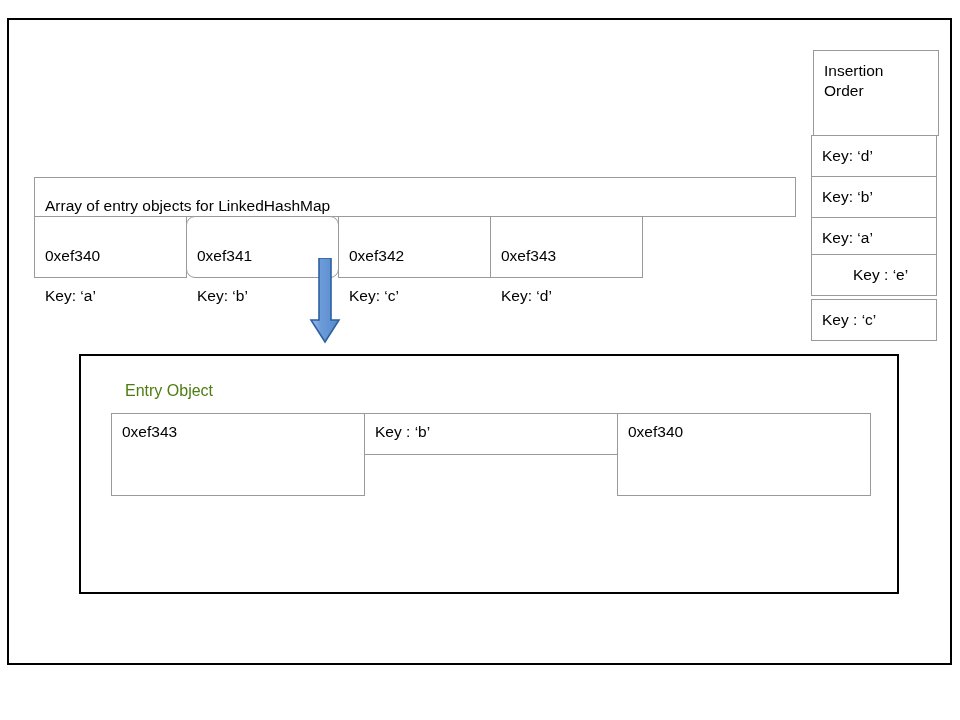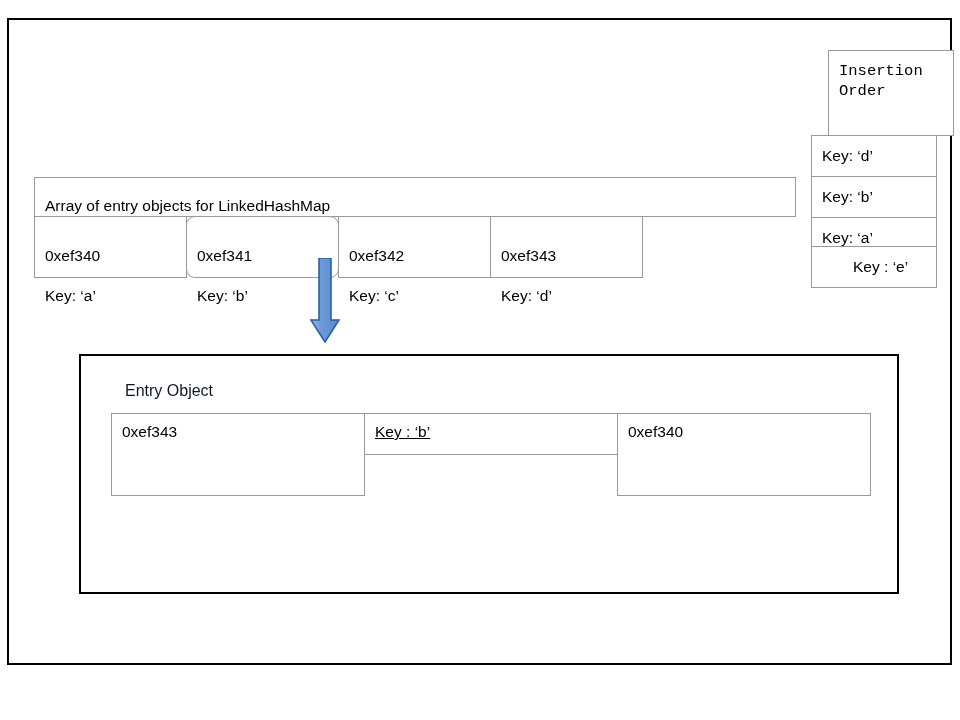--- a/index.html
+++ b/index.html
@@ -81,54 +81,53 @@
     height: 240px;
     border: 2px solid #000000;
     box-sizing: border-box;
     background: #ffffff;
   }
   #entry-object-label {
     position: absolute;
     left: 44px;
     top: 26px;
     font-size: 16px;
-    color: #0f172a;
+    color: #4d7c0f;
   }
   #entry-table {
     position: absolute;
     left: 30px;
     top: 57px;
     width: 760px;
     height: 83px;
   }
   #entry-addr-left {
     left: 0; top: 0; width: 254px; height: 83px;
   }
   #entry-key-cell {
-    left: 253px; top: 0; width: 298px; height: 42px; text-decoration: underline;
+    left: 253px; top: 0; width: 298px; height: 42px;
   }
   #entry-value-cell {
     left: 253px; top: 41px; width: 254px; height: 42px;
   }
   #entry-addr-right {
     left: 506px; top: 0; width: 254px; height: 83px;
   }
 
   
   #insertion-order {
     position: absolute;
     left: 802px;
     top: 30px;
     width: 126px;
     height: 292px;
   }
   #insertion-order-header {
-    left: 17px; top: 0; width: 126px; height: 86px;
+    left: 2px; top: 0; width: 126px; height: 86px;
     padding-top: 10px;
-    font-family: Liberation Mono, monospace;
   }
   .insertion-row {
     left: 0;
     width: 126px;
     height: 42px;
     padding-top: 10px;
   }
 </style>
 </head>
 <body>
@@ -193,18 +192,19 @@
 
     <div class="grid-cell" id="insertion-order-header">Insertion
 Order</div>
 
     <div class="grid-cell insertion-row" style="top:85px;">Key: ‘d’</div>
 
     <div class="grid-cell insertion-row" style="top:126px;">Key: ‘b’</div>
 
     <div class="grid-cell insertion-row" style="top:167px;">Key: ‘a’</div>
 
-    <div class="grid-cell insertion-row" style="top:196px;padding-left:41px;">Key : ‘e’</div>
-
+    <div class="grid-cell insertion-row" style="top:204px;padding-left:41px;">Key : ‘e’</div>
+
+    <div class="grid-cell insertion-row" style="top:249px;">Key : ‘c’</div>
 
   </div>
 
 </div>
 
 </body></html>

